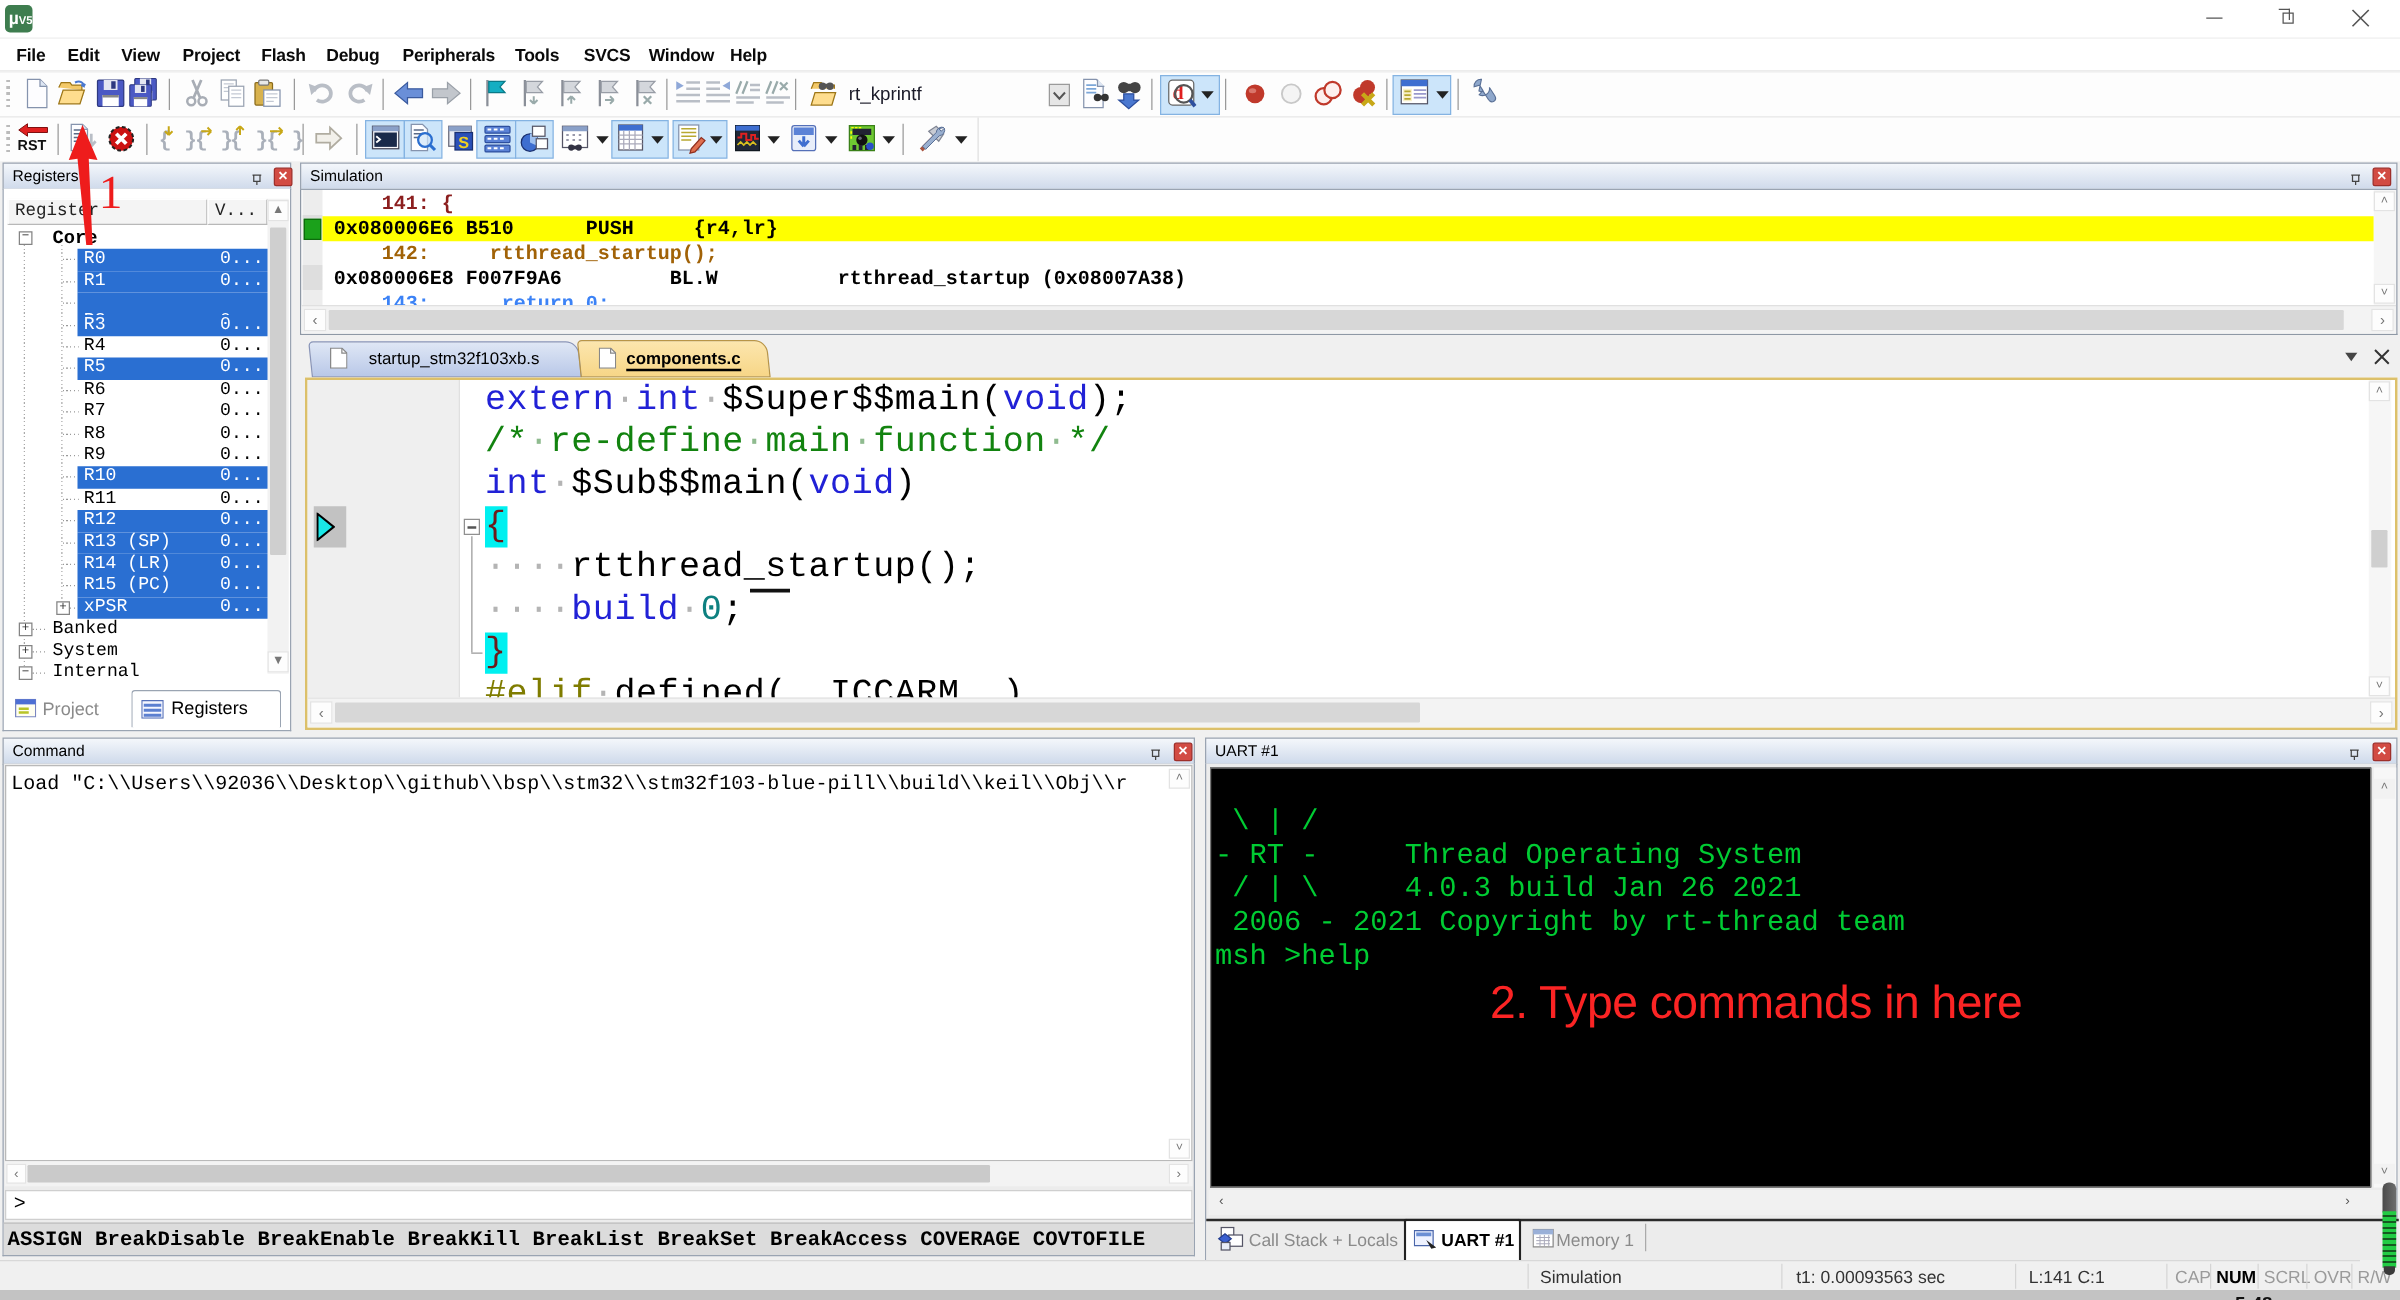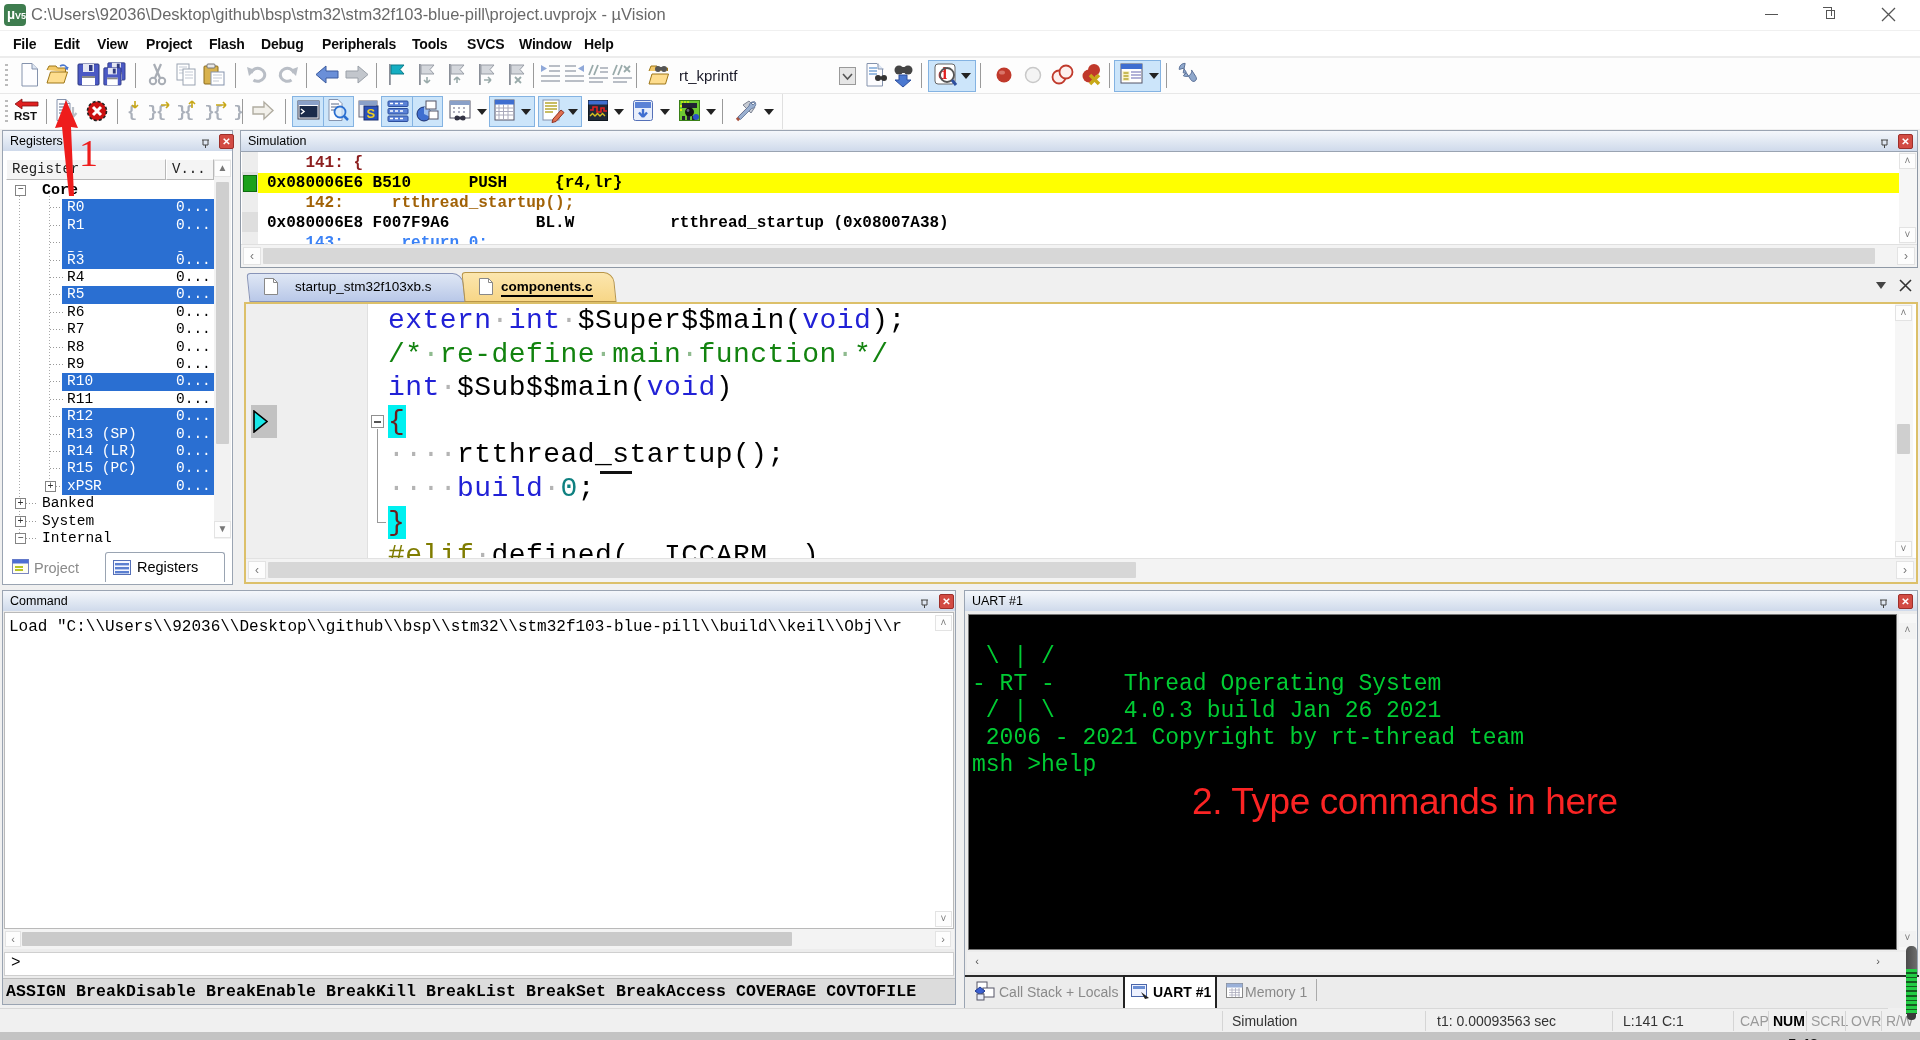--- a/index.html
+++ b/index.html
@@ -46,21 +46,20 @@
 .dot{color:#b4b4b4}
 .dotg{color:#8fbb8f}
 #edwin{overflow:hidden}
 
 </style></head>
 <body>
 
 <div id="titlebar">
   <div class="abs" style="left:4px;top:4px;width:22px;height:22px;background:#3e7d4f;border-radius:4px"></div>
   <div class="abs" style="left:7px;top:6px;color:#fff;font-size:14px;font-weight:700">µ<span style="font-size:9px">V5</span></div>
-  <div id="titletext">C:\Users\92036\Desktop\github\bsp\stm32\stm32f103-blue-pill\project.uvprojx - µVision</div>
   <div class="abs" style="left:1765px;top:14px;width:13px;height:1px;background:#555"></div>
   <div class="abs" style="left:1826px;top:10px;width:9px;height:9px;border:1px solid #555;background:#fff"></div>
   <div class="abs" style="left:1823px;top:7px;width:9px;height:9px;border:1px solid #555;border-bottom:none;border-left:none"></div>
   <svg class="abs" style="left:1881px;top:7px" width="15" height="15">
       <path d="M1 1 L14 14 M14 1 L1 14" stroke="#555" stroke-width="1.3"></path>
     </svg>
 </div>
 
 <div id="menubar">
   <span style="left:13px">File</span>

